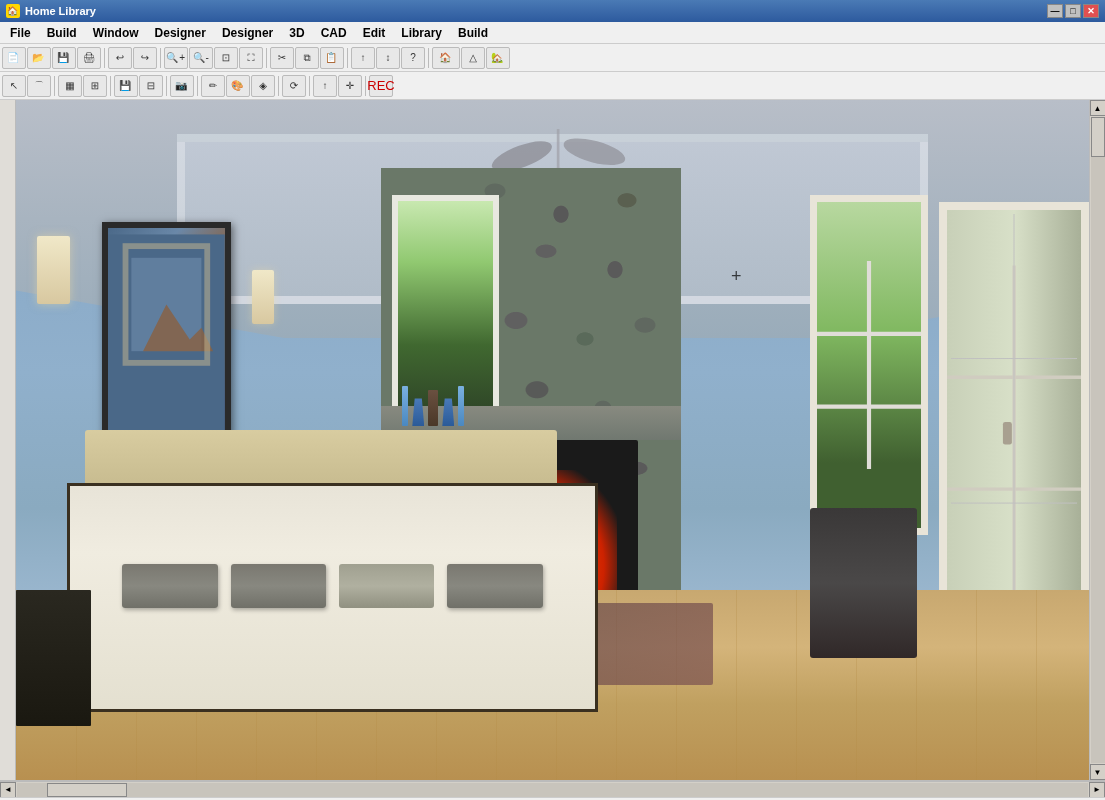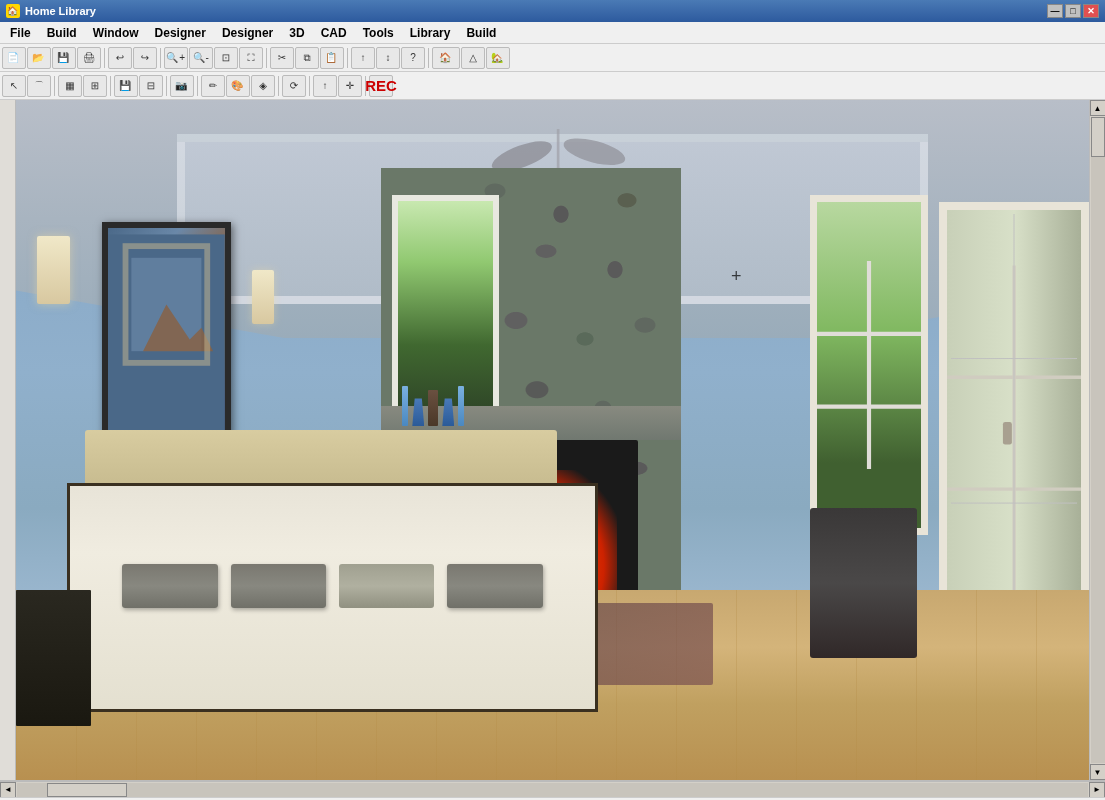--- a/index.html
+++ b/index.html
@@ -621,21 +621,21 @@
 </div>
 
 <div id="menu-bar">
   <div class="menu-item">File</div>
   <div class="menu-item">Build</div>
   <div class="menu-item">Window</div>
   <div class="menu-item">Designer</div>
   <div class="menu-item">Designer</div>
   <div class="menu-item">3D</div>
   <div class="menu-item">CAD</div>
-  <div class="menu-item">Tools</div>
+  <div class="menu-item">Edit</div>
   <div class="menu-item">Library</div>
   <div class="menu-item">Build</div>
 </div>
 
 <div id="toolbar1">
   <div class="tb-btn" title="New">📄</div>
   <div class="tb-btn" title="Open">📂</div>
   <div class="tb-btn" title="Save">💾</div>
   <div class="tb-btn" title="Print">🖨</div>
   <div class="tb-separator"></div>
@@ -674,21 +674,21 @@
   <div class="tb-separator"></div>
   <div class="tb-btn">✏</div>
   <div class="tb-btn">🎨</div>
   <div class="tb-btn">◈</div>
   <div class="tb-separator"></div>
   <div class="tb-btn">⟳</div>
   <div class="tb-separator"></div>
   <div class="tb-btn">↑</div>
   <div class="tb-btn">✛</div>
   <div class="tb-separator"></div>
-  <div class="tb-btn" style="color:#c00;font-size:15px;font-weight:bold">REC</div>
+  <div class="tb-btn" style="color:#c00;font-size:13px;font-weight:normal">REC</div>
 </div>
 
 <div id="main-area">
 
   <div id="ruler-left"></div>
 
   <div id="canvas-area">
     <div id="bedroom-scene">
 
       <div class="scene-bg"></div>

